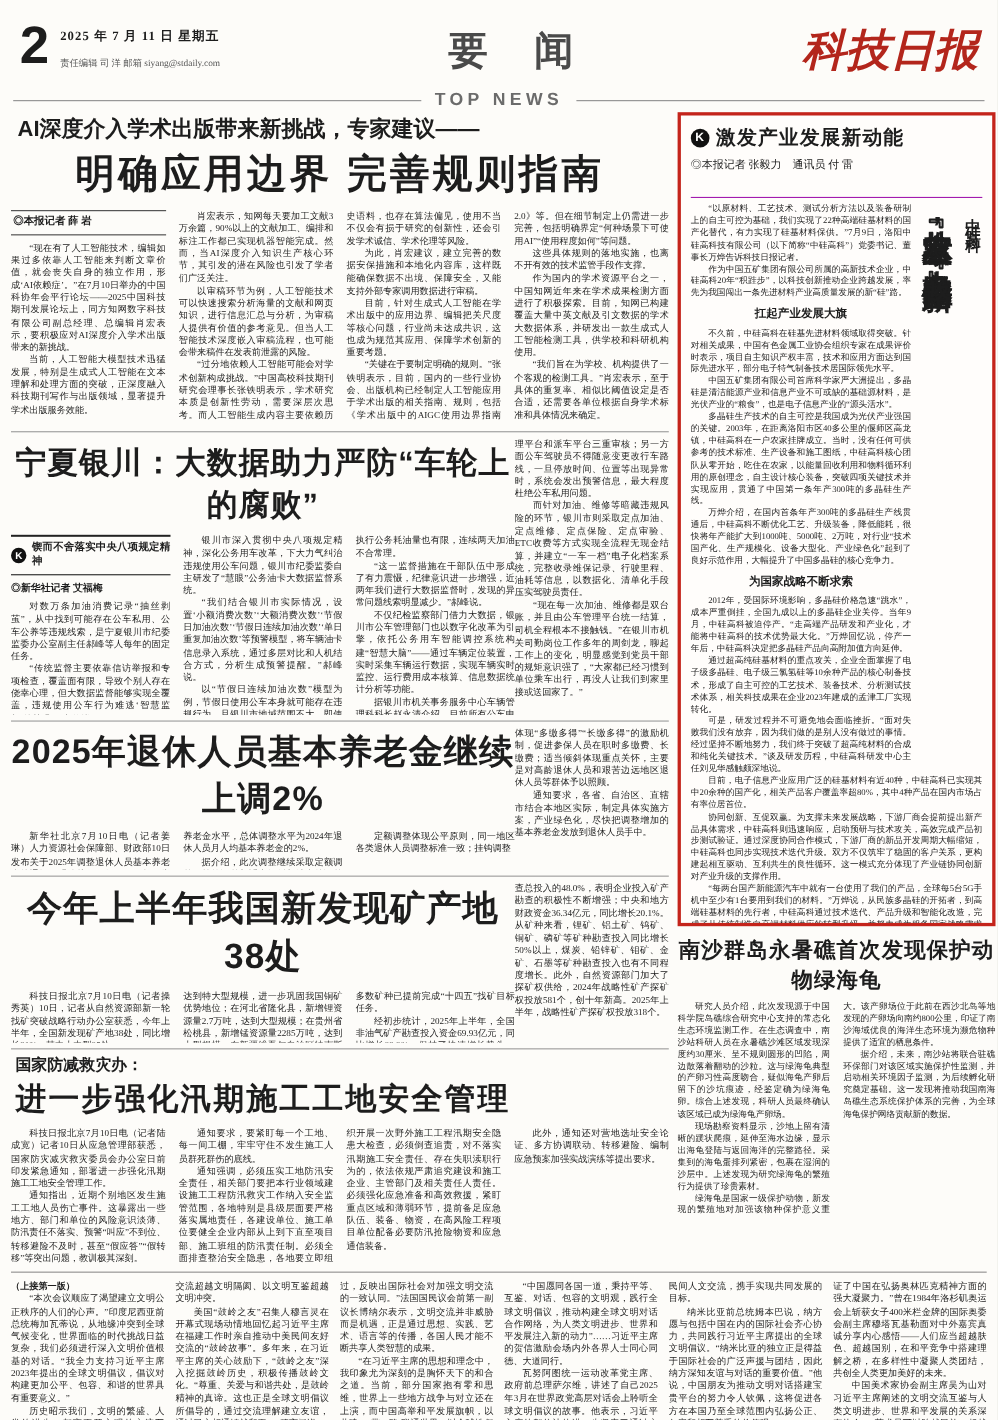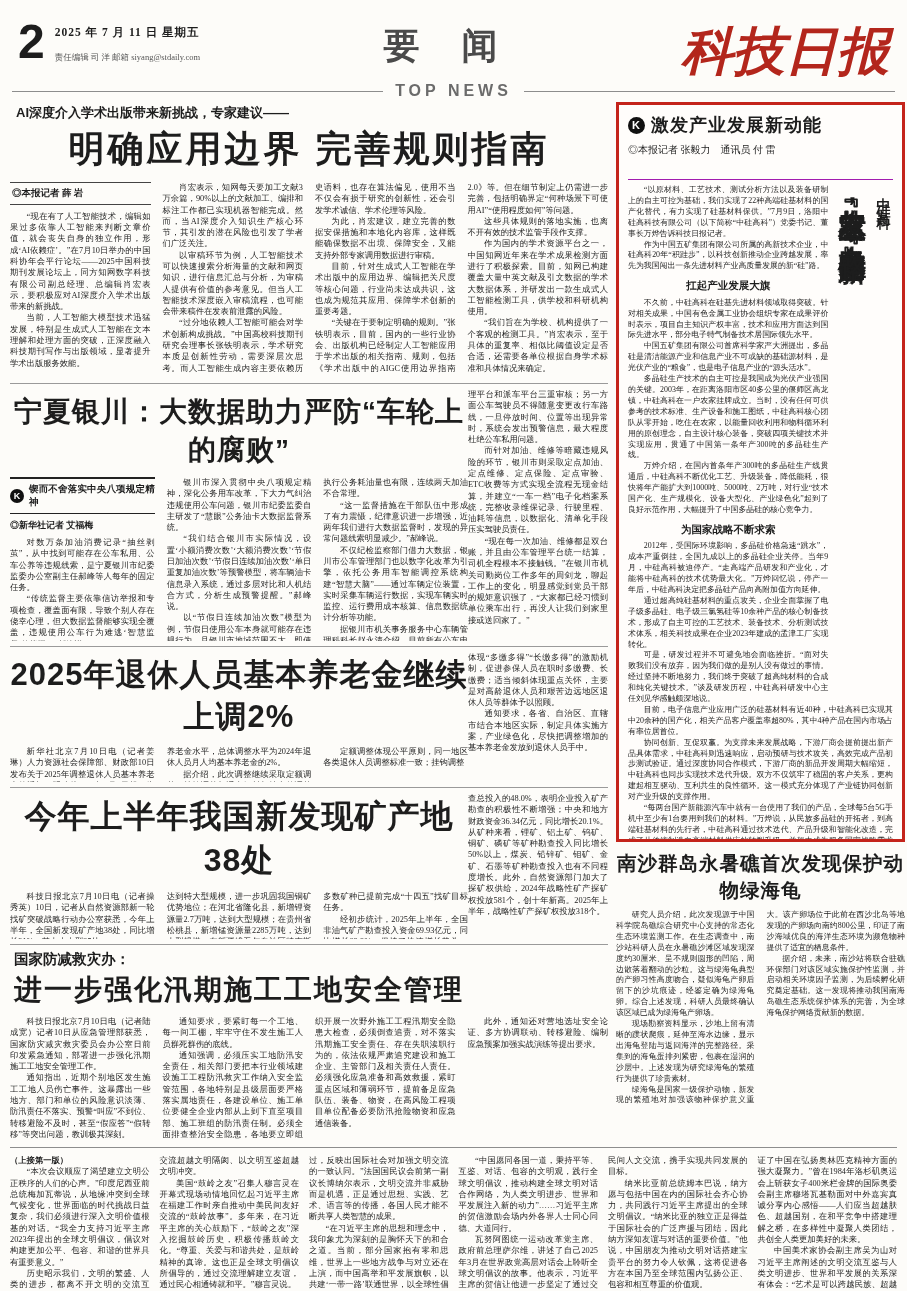--- a/index.html
+++ b/index.html
@@ -9,36 +9,36 @@
     font-family:"Liberation Serif",serif;padding:8px 6px 6px;
   }
   
   .hdr{display:flex;justify-content:space-between;align-items:flex-start;padding:14px 12px 0;height:58px;}
   .hdr-left{display:flex;gap:10px;align-items:flex-start;}
   .pagenum{font-size:48px;font-weight:900;line-height:.85;font-family:"Liberation Sans",sans-serif;}
   .dateblock{padding-top:3px;}
   .date{font-size:11.5px;font-weight:bold;letter-spacing:1px;}
   .editor{font-size:8.5px;color:#555;margin-top:12px;}
   .section-title{font-size:36px;font-weight:900;color:#4a4a4a;letter-spacing:16px;text-indent:16px;font-family:"Liberation Sans",sans-serif;line-height:1;padding-top:6px;}
-  .masthead{font-size:52px;font-weight:bold;font-style:italic;color:#b3261c;font-family:"Liberation Serif",serif;line-height:1;padding-top:4px;}
+  .masthead{font-size:40px;font-weight:bold;font-style:italic;color:#b3261c;font-family:"Liberation Serif",serif;line-height:1;padding-top:4px;}
   .topnews-row{display:flex;align-items:center;gap:12px;padding:0 6px;margin-top:2px;}
   .tn-line{flex:1;height:1px;background:#8d8d8d;}
   .tn-label{font-size:16px;color:#6b6b6b;font-weight:bold;letter-spacing:4px;font-family:"Liberation Sans",sans-serif;}
   
   .main{display:grid;grid-template-columns:598px 289px;gap:8px;padding:2px 4px 0;}
   .divider{border-top:1px solid #9a9a9a;margin:5px 0;}
   
   .pi-p{margin:0;text-indent:2em;}
   .pi-cont{margin:0;text-indent:0;}
   .pi-lead{margin:0;font-weight:bold;text-indent:0;}
   .pi-subhead{margin:6px 0 5px;text-align:center;font-weight:bold;font-size:10.5px;font-family:"Liberation Sans",sans-serif;text-indent:0;}
   .bodytext{font-size:8.3px;line-height:1.36;text-align:justify;}
   .cols{column-fill:auto;overflow:hidden;}
   
-  .ai-kicker{font-size:13px;font-weight:bold;font-family:"Liberation Sans",sans-serif;margin:2px 0 3px 6px;}
+  .ai-kicker{font-size:20px;font-weight:bold;font-family:"Liberation Sans",sans-serif;margin:2px 0 3px 6px;}
   .ai-headline{font-size:36px;font-weight:900;text-align:center;letter-spacing:3px;font-family:"Liberation Sans",sans-serif;margin:2px 0 8px;}
   .ai-body{column-count:4;column-gap:12px;height:196px;}
   .byline-box{border-top:1px solid #444;border-bottom:1px solid #444;padding:4px 2px;font-size:9.5px;font-weight:bold;margin-bottom:6px;}
   
   .split{display:grid;grid-template-columns:1fr 140px;gap:0;overflow:hidden;}
   .split-right{font-size:8.3px;line-height:1.36;text-align:justify;overflow:hidden;}
   .sp-headline{font-weight:900;text-align:center;font-family:"Liberation Sans",sans-serif;letter-spacing:1px;}
   .yc{height:252px;}
   .yc .sp-headline{font-size:28px;margin:4px 0 8px;}
   .yc-body{column-count:3;column-gap:12px;height:174px;}

